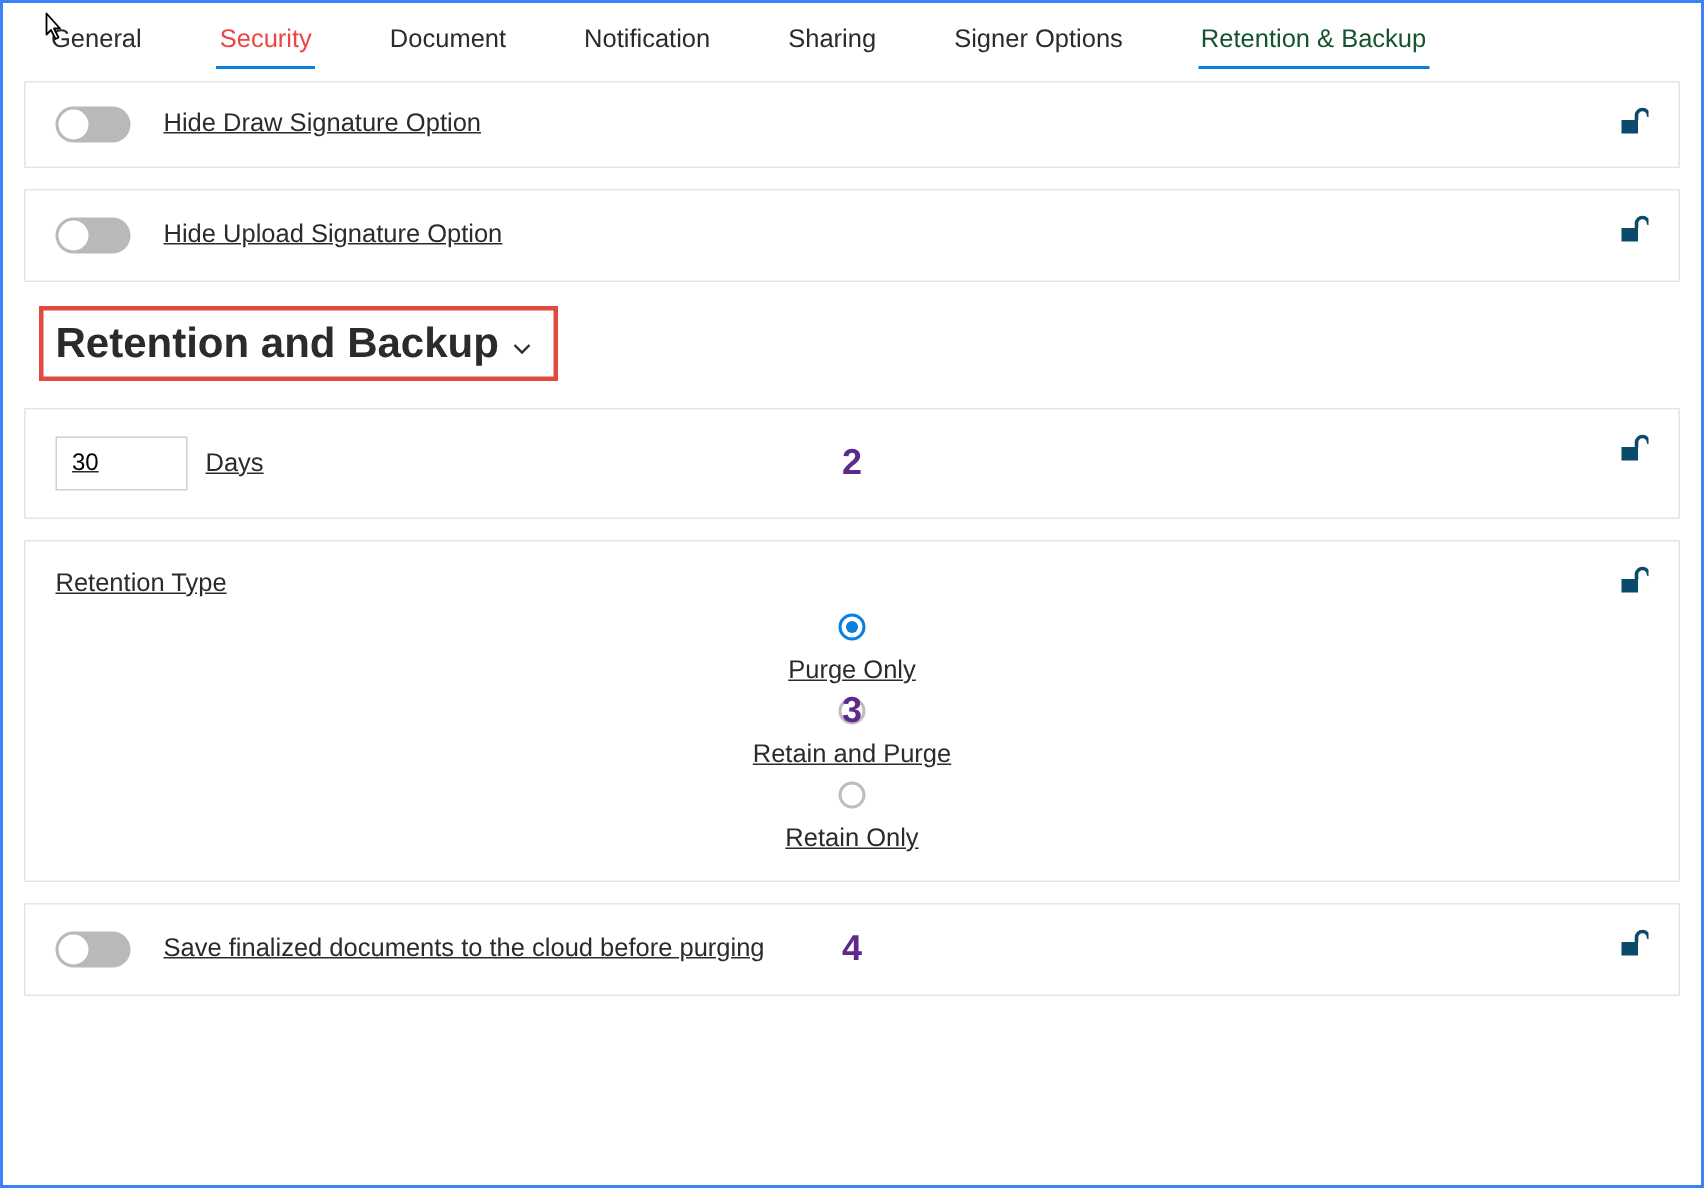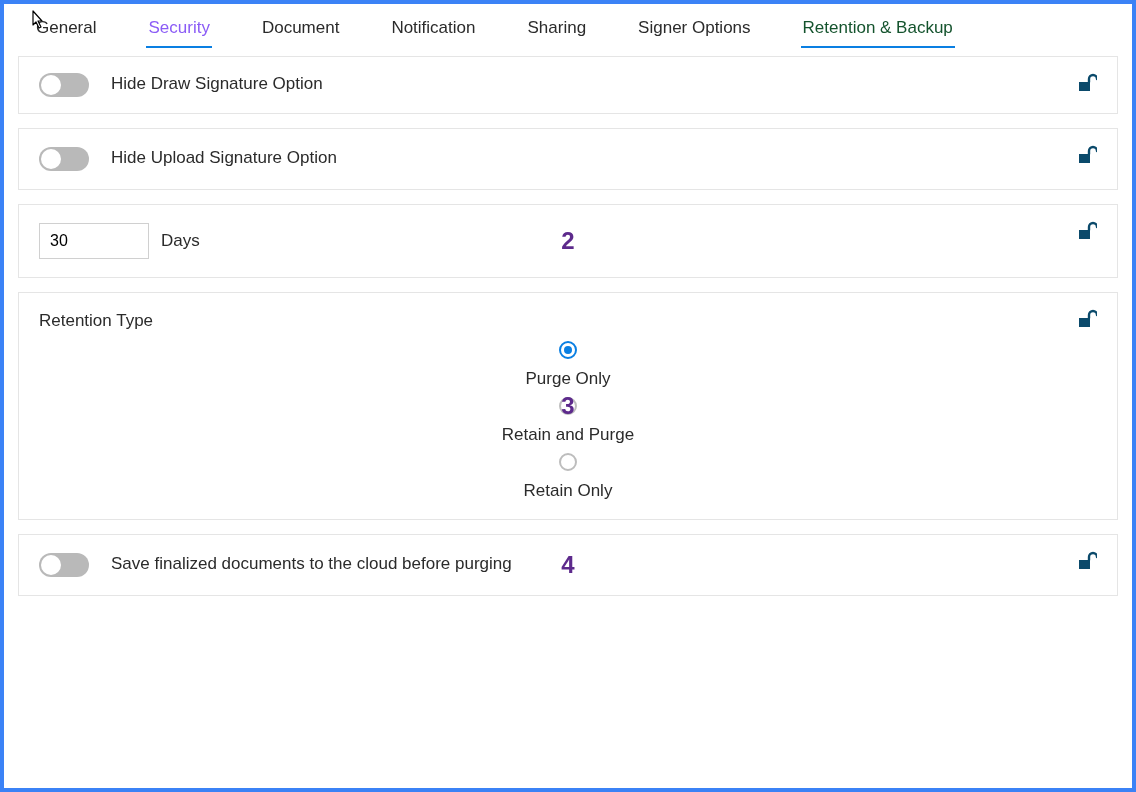--- a/index.html
+++ b/index.html
@@ -5,21 +5,21 @@
   * { box-sizing: border-box; }
   body {
     margin: 0;
     font-family: "Segoe UI", "Helvetica Neue", Arial, sans-serif;
     background: #fff;
     color: #2b2b2b;
   }
   .frame {
     width: 1136px;
     height: 792px;
-    border: 4px solid #3b82f6;
+    border: 2px solid #3b82f6;
     position: relative;
     overflow: hidden;
   }
   .cursor {
     position: absolute;
     top: 6px;
     left: 24px;
     z-index: 20;
     color: #000;
   }
@@ -29,21 +29,21 @@
     gap: 48px;
     padding: 10px 30px 0 30px;
     font-size: 17px;
   }
   .tab {
     padding: 4px 2px 14px 2px;
     cursor: pointer;
     color: #2b2b2b;
     position: relative;
   }
-  .tab.link { color: #8b5cf6; }
+  .tab.link { color: #ef4444; }
   .tab.active { color: #14532d; }
   .tab.active::after,
   .tab.security::after {
     content: "";
     position: absolute;
     left: 0; right: 0;
     bottom: 4px;
     height: 2px;
     background: #0a7fe2;
   }
@@ -52,20 +52,21 @@
   .cards {
     padding: 4px 14px 10px 14px;
   }
   .card {
     border: 1px solid #e5e5e5;
     margin-bottom: 14px;
     padding: 18px 20px;
     position: relative;
     display: flex;
     align-items: flex-start;
+    text-decoration: underline;
   }
   .card.tight { padding: 16px 20px; }
   .toggle {
     width: 50px;
     height: 24px;
     border-radius: 24px;
     background: #b9b9b9;
     position: relative;
     flex: 0 0 auto;
     margin-right: 22px;
@@ -113,21 +114,21 @@
     font-weight: 600;
     color: #2b2b2b;
     cursor: pointer;
   }
   .section-title .chev { margin-left: 8px; }
   
   .field-block { display: block; width: 100%; }
   .field-label { font-size: 17px; margin-bottom: 10px; }
   .row { display: flex; align-items: center; gap: 12px; }
   .num-input {
-    width: 110px;
+    width: 88px;
     padding: 8px 10px;
     font-size: 16px;
     border: 1px solid #d0d0d0;
   }
   .unit { font-size: 17px; color: #2b2b2b; }
   
   .radio-list { display: flex; flex-direction: column; gap: 8px; margin-top: 8px; }
   .radio-item { display: flex; align-items: center; gap: 10px; font-size: 17px; cursor: pointer; flex-direction: column; }
   .radio {
     width: 18px; height: 18px; border: 2px solid #bdbdbd; border-radius: 50%;
@@ -177,20 +178,30 @@
       <div class="toggle"></div>
       <div class="card-label">Hide Upload Signature Option</div>
       <div class="lock">
         <svg width="22" height="20" viewBox="0 0 22 20">
             <path d="M4 9 h11 v9 h-11 z" fill="#0b4a6b"></path>
             <path d="M14 9 v-3 a4 4 0 0 1 8 0" fill="none" stroke="#0b4a6b" stroke-width="2.4" stroke-linecap="round"></path>
           </svg>
       </div>
     </div>
 
+    <div class="section-title-wrap">
+      <div class="section-title">
+        <span>Retention and Backup</span>
+        <span class="chev">
+          <svg width="14" height="10" viewBox="0 0 14 10">
+              <path d="M2 2 L7 7 L12 2" fill="none" stroke="#2b2b2b" stroke-width="1.6"></path>
+            </svg>
+        </span>
+      </div>
+    </div>
 
 
     <div class="card">
       <div class="field-block">
         <div class="row">
           <input class="num-input" value="30" style="">
           <span class="unit">Days</span>
         </div>
       </div>
       <div class="annotation">2</div>

